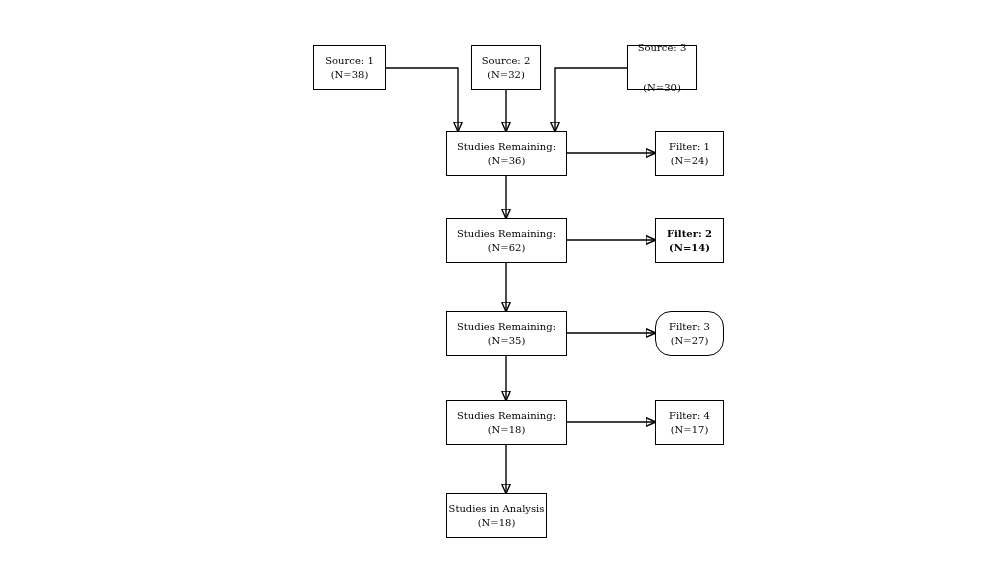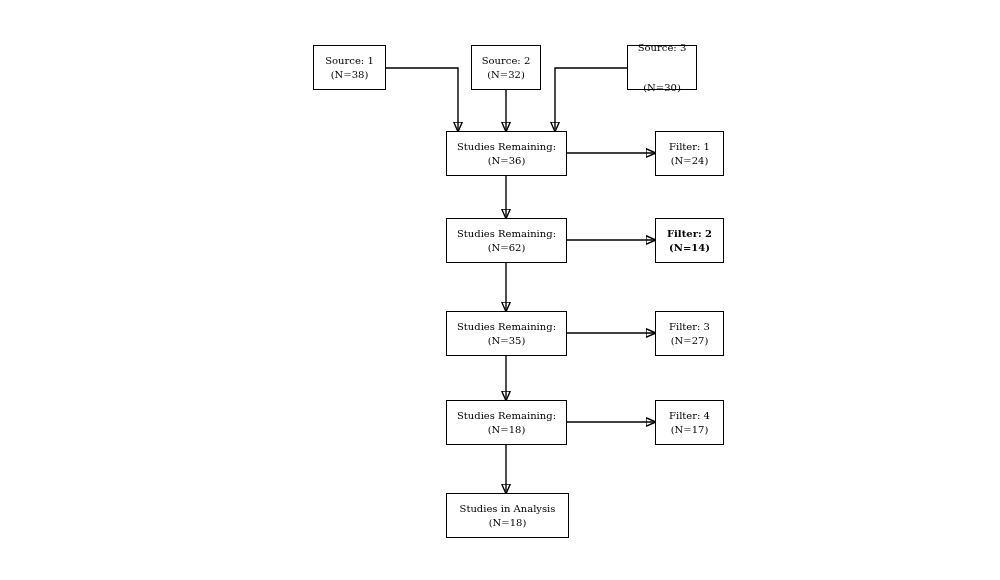--- a/index.html
+++ b/index.html
@@ -111,36 +111,36 @@
   <div class="node" style="left:446px; top:311px; width:121px; height:45px;">
     <span class="line1">Studies Remaining:</span>
     <span class="line2">(N=35)</span>
   </div>
 
   <div class="node" style="left:446px; top:400px; width:121px; height:45px;">
     <span class="line1">Studies Remaining:</span>
     <span class="line2">(N=18)</span>
   </div>
 
-  <div class="node" style="left:446px; top:493px; width:123px; height:45px;">
+  <div class="node" style="left:446px; top:493px; width:101px; height:45px;">
     <span class="line1">Studies in Analysis</span>
     <span class="line2">(N=18)</span>
   </div>
 
   <div class="node" style="left:655px; top:131px; width:69px; height:45px;justify-content:center;">
     <span class="line1">Filter: 1</span>
     <span class="line2">(N=24)</span>
   </div>
 
   <div class="node" style="left:655px; top:218px; width:69px; height:45px;font-weight:bold;">
     <span class="line1">Filter: 2</span>
     <span class="line2">(N=14)</span>
   </div>
 
-  <div class="node" style="left:655px; top:311px; width:69px; height:45px;">
+  <div class="node" style="left:655px; top:311px; width:69px; height:45px;border-radius:16px;">
     <span class="line1">Filter: 3</span>
     <span class="line2">(N=27)</span>
   </div>
 
   <div class="node" style="left:655px; top:400px; width:69px; height:45px;">
     <span class="line1">Filter: 4</span>
     <span class="line2">(N=17)</span>
   </div>
 
 </div>

